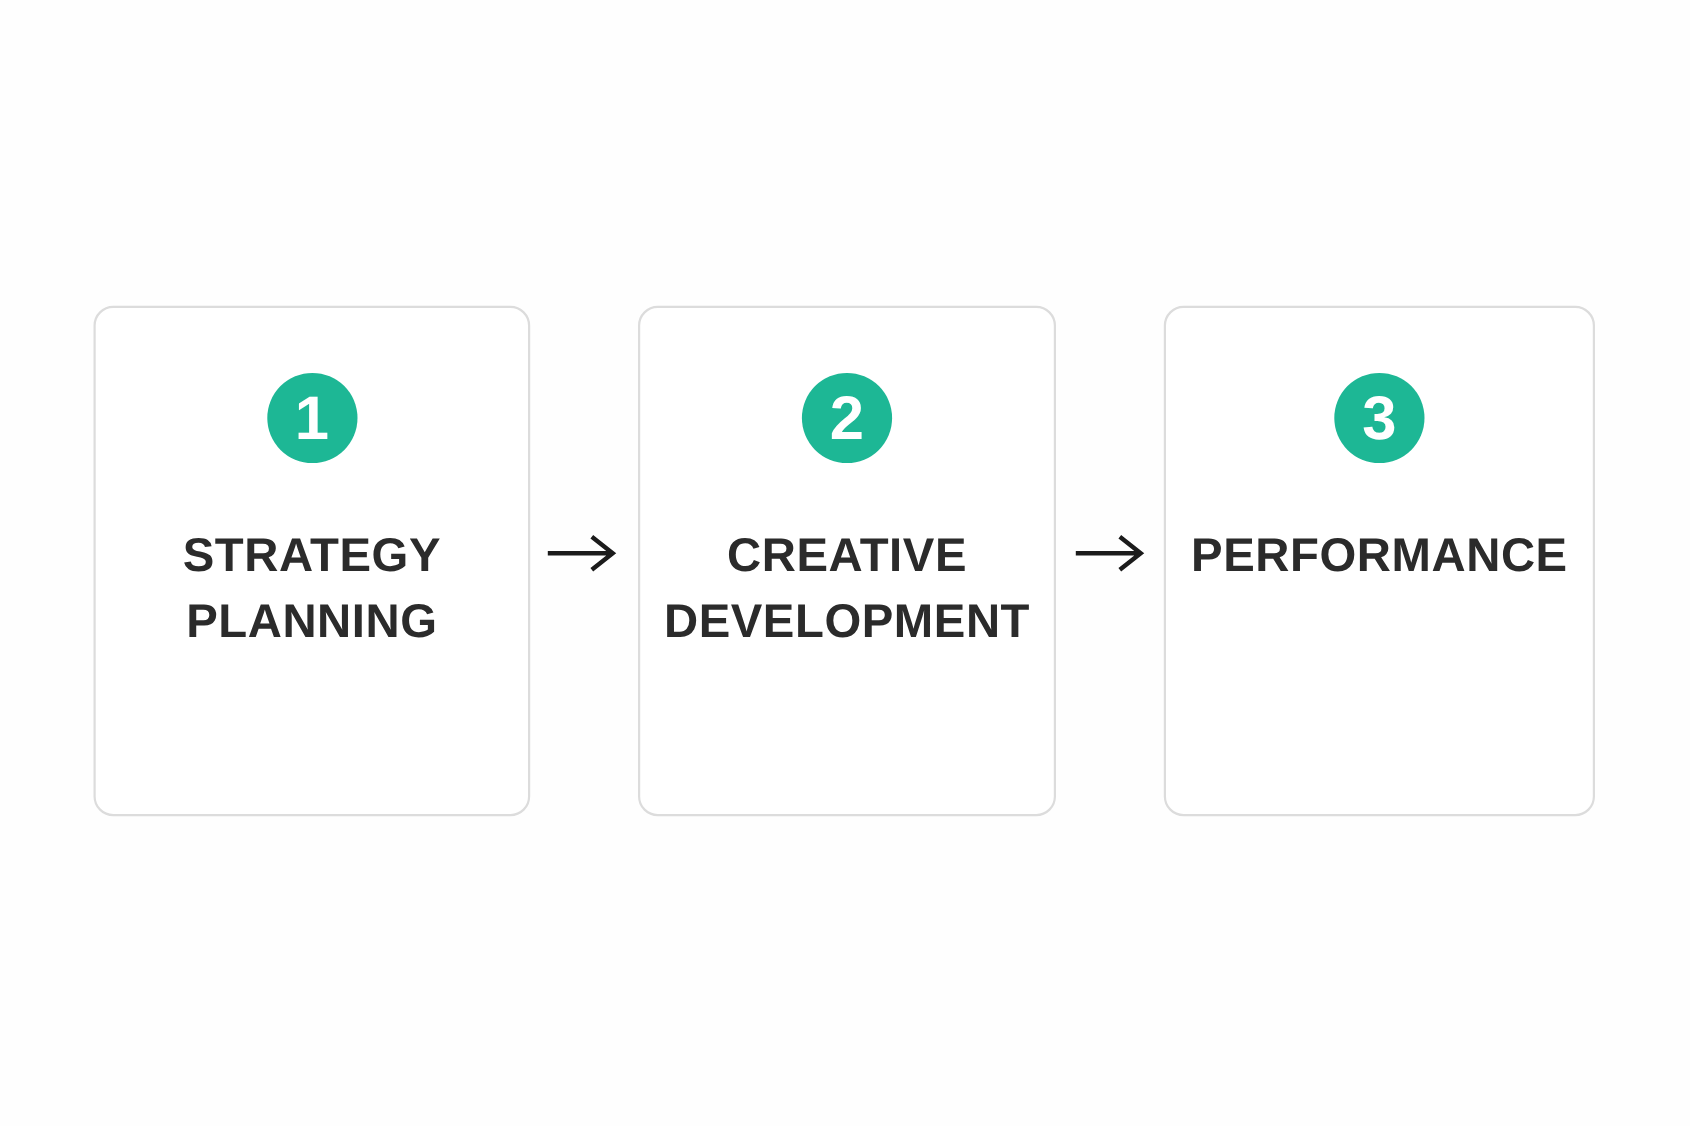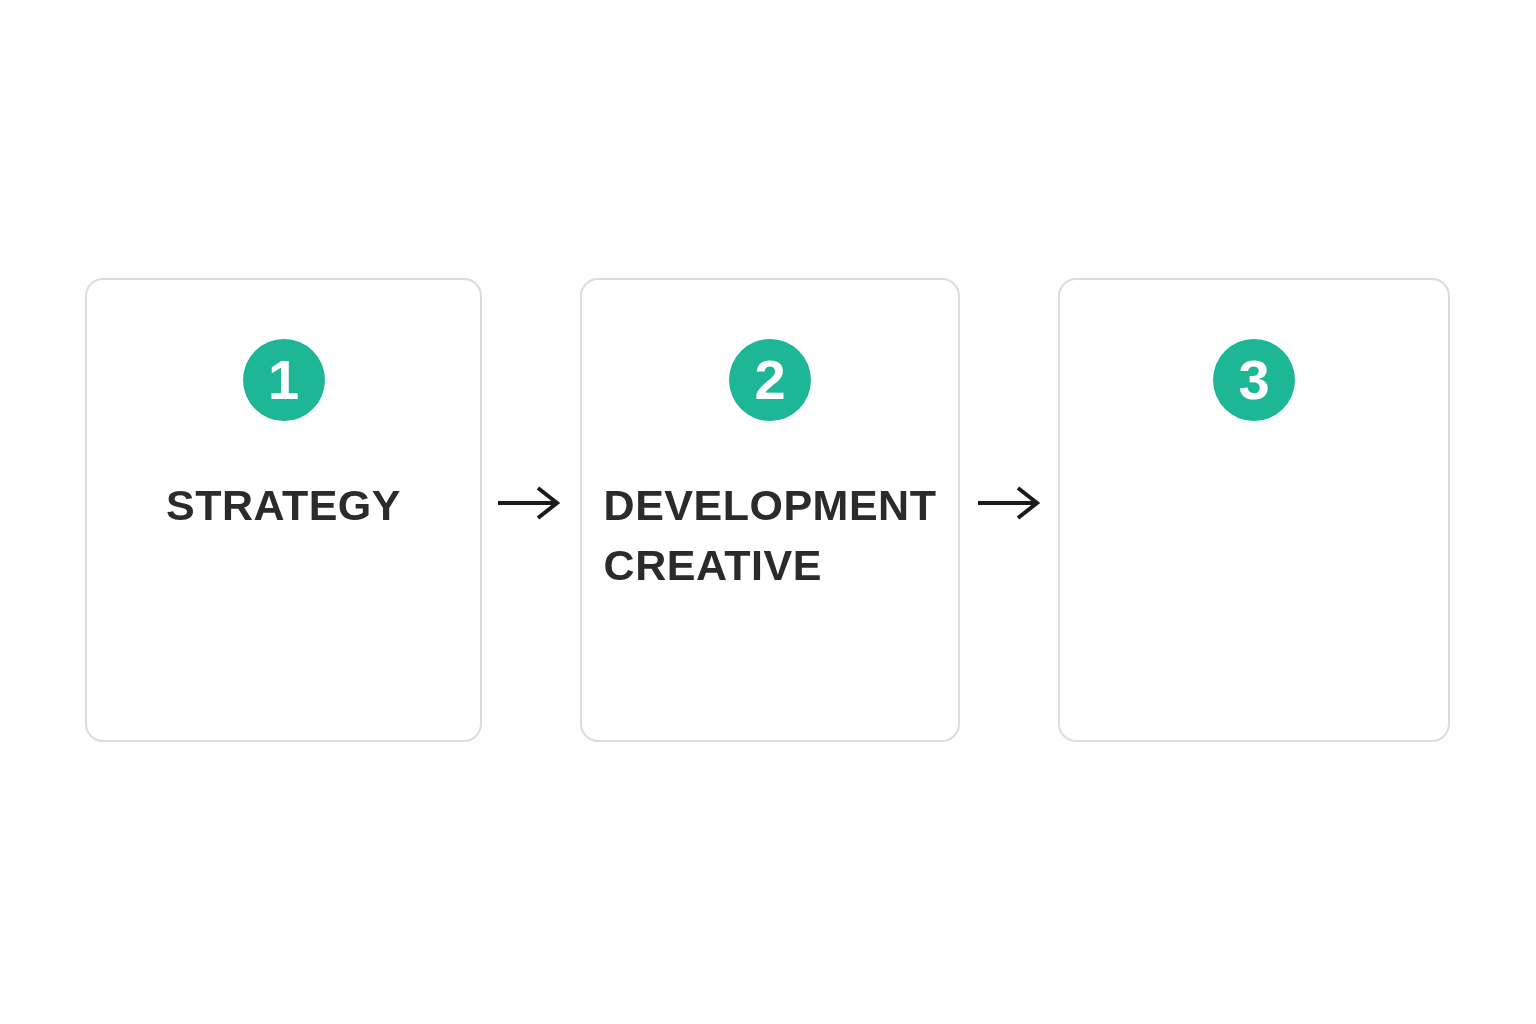--- a/index.html
+++ b/index.html
@@ -45,21 +45,21 @@
     line-height:1;
     flex:0 0 auto;
   }
   .title{
     margin-top:54px;
     color:var(--title);
     font-size:43px;
     font-weight:600;
     line-height:60px;
     letter-spacing:0.5px;
-    text-align:left;
+    text-align:center;
     white-space:nowrap;
   }
   .arrow{
     position:absolute;
     top:483px;
     width:66px;height:40px;
     color:var(--arrow);
     display:flex;align-items:center;justify-content:center;
   }
   .arrow-1{left:496px;}
@@ -70,46 +70,48 @@
 <body>
 
 <div class="canvas">
 
   <div class="card card-1">
     <div class="badge">
       <span>1</span>
     </div>
     <div class="title">
       <div>STRATEGY</div>
+      <div>PLANNING</div>
     </div>
   </div>
 
   <div class="arrow arrow-1">
     <svg width="66" height="40" viewBox="0 0 66 40" aria-hidden="true">
       <path d="M2 20 H59 M42 5 L61 20 L42 35" stroke="currentColor" stroke-width="4" fill="none"></path>
     </svg>
   </div>
 
   <div class="card card-2">
     <div class="badge">
       <span>2</span>
     </div>
     <div class="title">
+      <div>CREATIVE</div>
       <div>DEVELOPMENT</div>
-      <div>CREATIVE</div>
     </div>
   </div>
 
   <div class="arrow arrow-2">
     <svg width="66" height="40" viewBox="0 0 66 40" aria-hidden="true">
       <path d="M2 20 H59 M42 5 L61 20 L42 35" stroke="currentColor" stroke-width="4" fill="none"></path>
     </svg>
   </div>
 
   <div class="card card-3">
     <div class="badge">
       <span>3</span>
     </div>
     <div class="title">
+      <div>PERFORMANCE</div>
     </div>
   </div>
 
 </div>
 
 </body></html>

